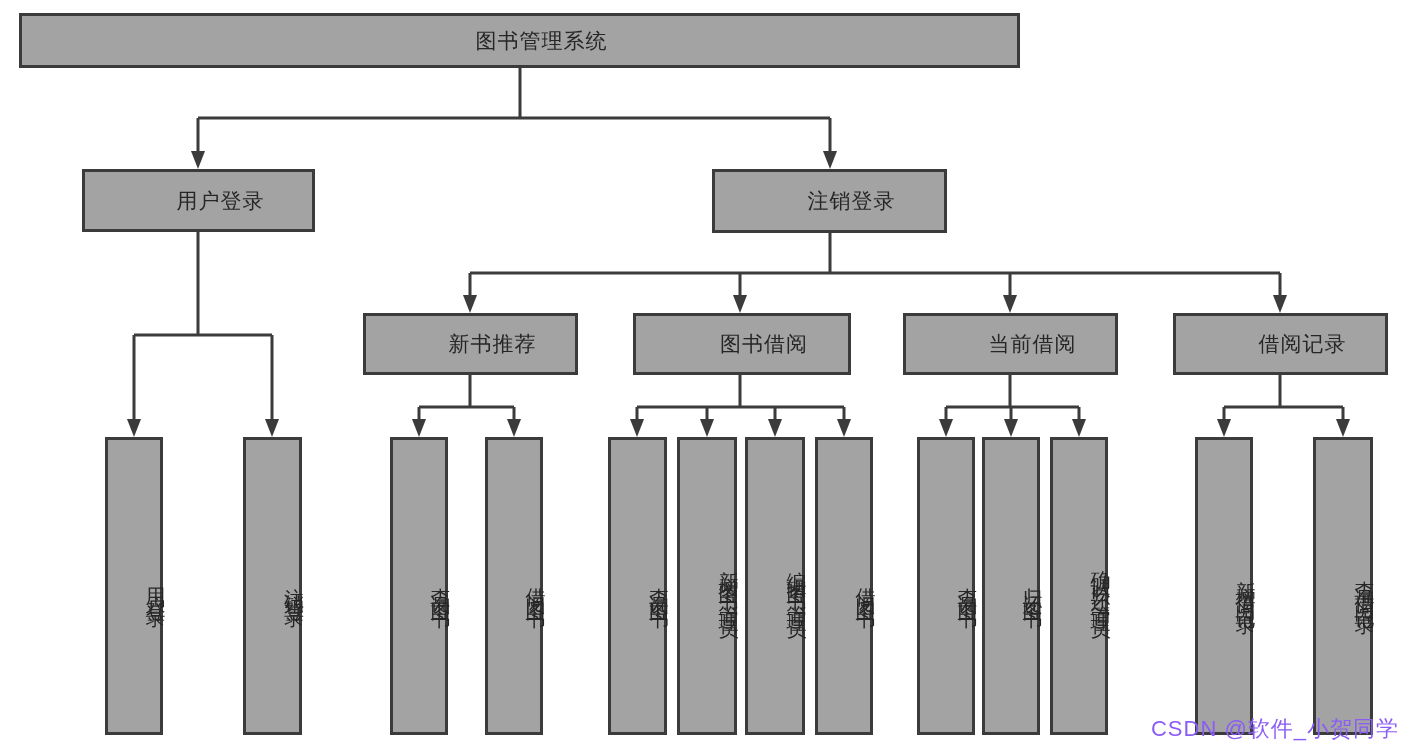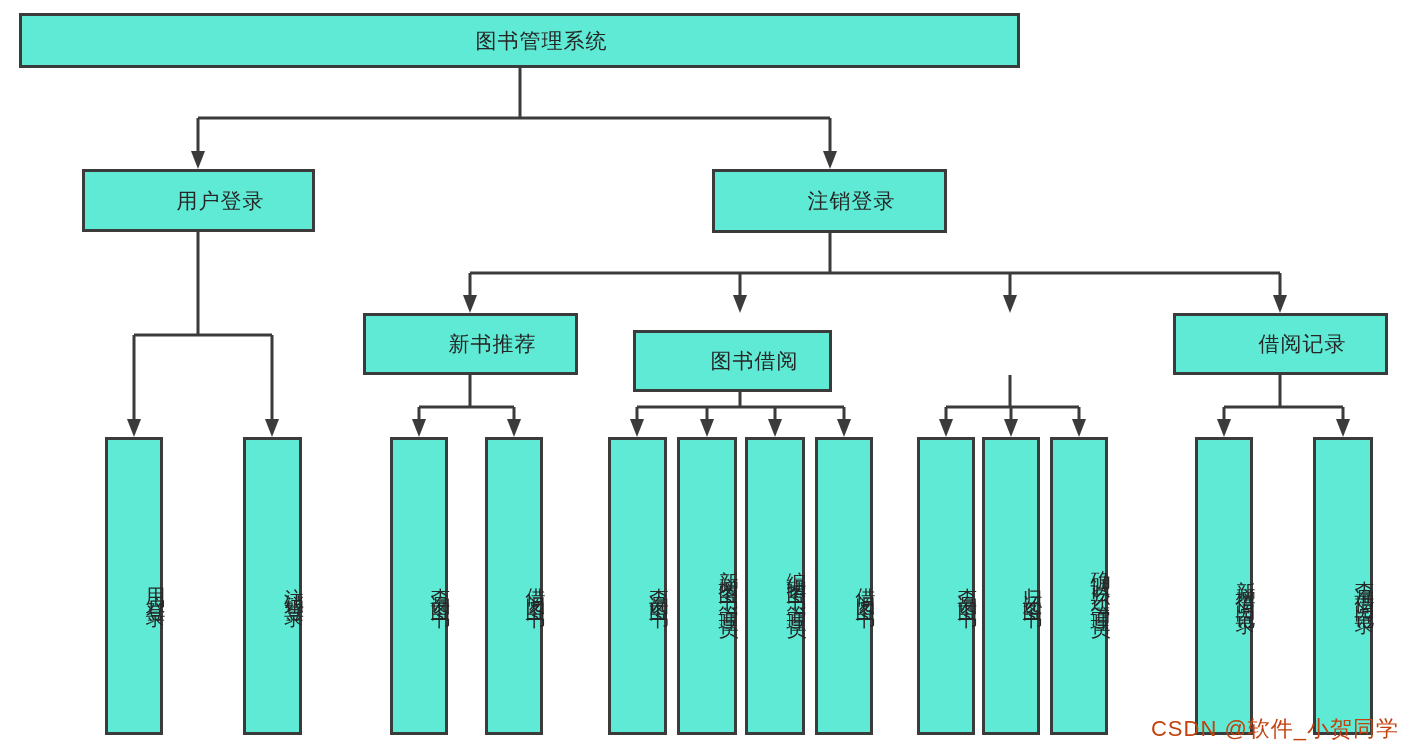--- a/index.html
+++ b/index.html
@@ -20,21 +20,21 @@
   .connectors {
     position: absolute;
     left: 0;
     top: 0;
     width: 1405px;
     height: 747px;
     z-index: 1;
   }
   .node {
     position: absolute;
-    background: #5eead4;
+    background: #a3a3a3;
     border: 3px solid #3b3b3b;
     box-sizing: border-box;
     display: flex;
     align-items: center;
     justify-content: center;
     z-index: 2;
     color: #262626;
     padding-left: 44px;
   }
   .node-h span {
@@ -49,21 +49,21 @@
     font-size: 20px;
     letter-spacing: 7px;
     line-height: 1;
     color: #262626;
   }
   .watermark {
     position: absolute;
     right: 6px;
     top: 714px;
     font-size: 22px;
-    color: #c2410c;
+    color: #8b5cf6;
     z-index: 3;
     letter-spacing: 1px;
     white-space: nowrap;
   }
 </style>
 </head>
 <body>
 
 <div class="canvas">
 
@@ -105,22 +105,25 @@
   <div class="node node-h" style="left:82px; top:169px; width:233px; height:63px;">
     <span>用户登录</span>
   </div>
   <div class="node node-h" style="left:712px; top:169px; width:235px; height:64px;">
     <span>注销登录</span>
   </div>
 
   <div class="node node-h" style="left:363px; top:313px; width:215px; height:62px;text-align:center;">
     <span>新书推荐</span>
   </div>
-  <div class="node node-h" style="left:633px; top:330px; width:199px; height:62px;">
+  <div class="node node-h" style="left:633px; top:313px; width:218px; height:62px;">
     <span>图书借阅</span>
+  </div>
+  <div class="node node-h" style="left:903px; top:313px; width:215px; height:62px;">
+    <span>当前借阅</span>
   </div>
   <div class="node node-h" style="left:1173px; top:313px; width:215px; height:62px;">
     <span>借阅记录</span>
   </div>
 
   <div class="node node-v" style="left:105px; top:437px; width:58px; height:298px;">
     <span>用户登录</span>
   </div>
   <div class="node node-v" style="left:243px; top:437px; width:59px; height:298px;">
     <span>注销登录</span>

